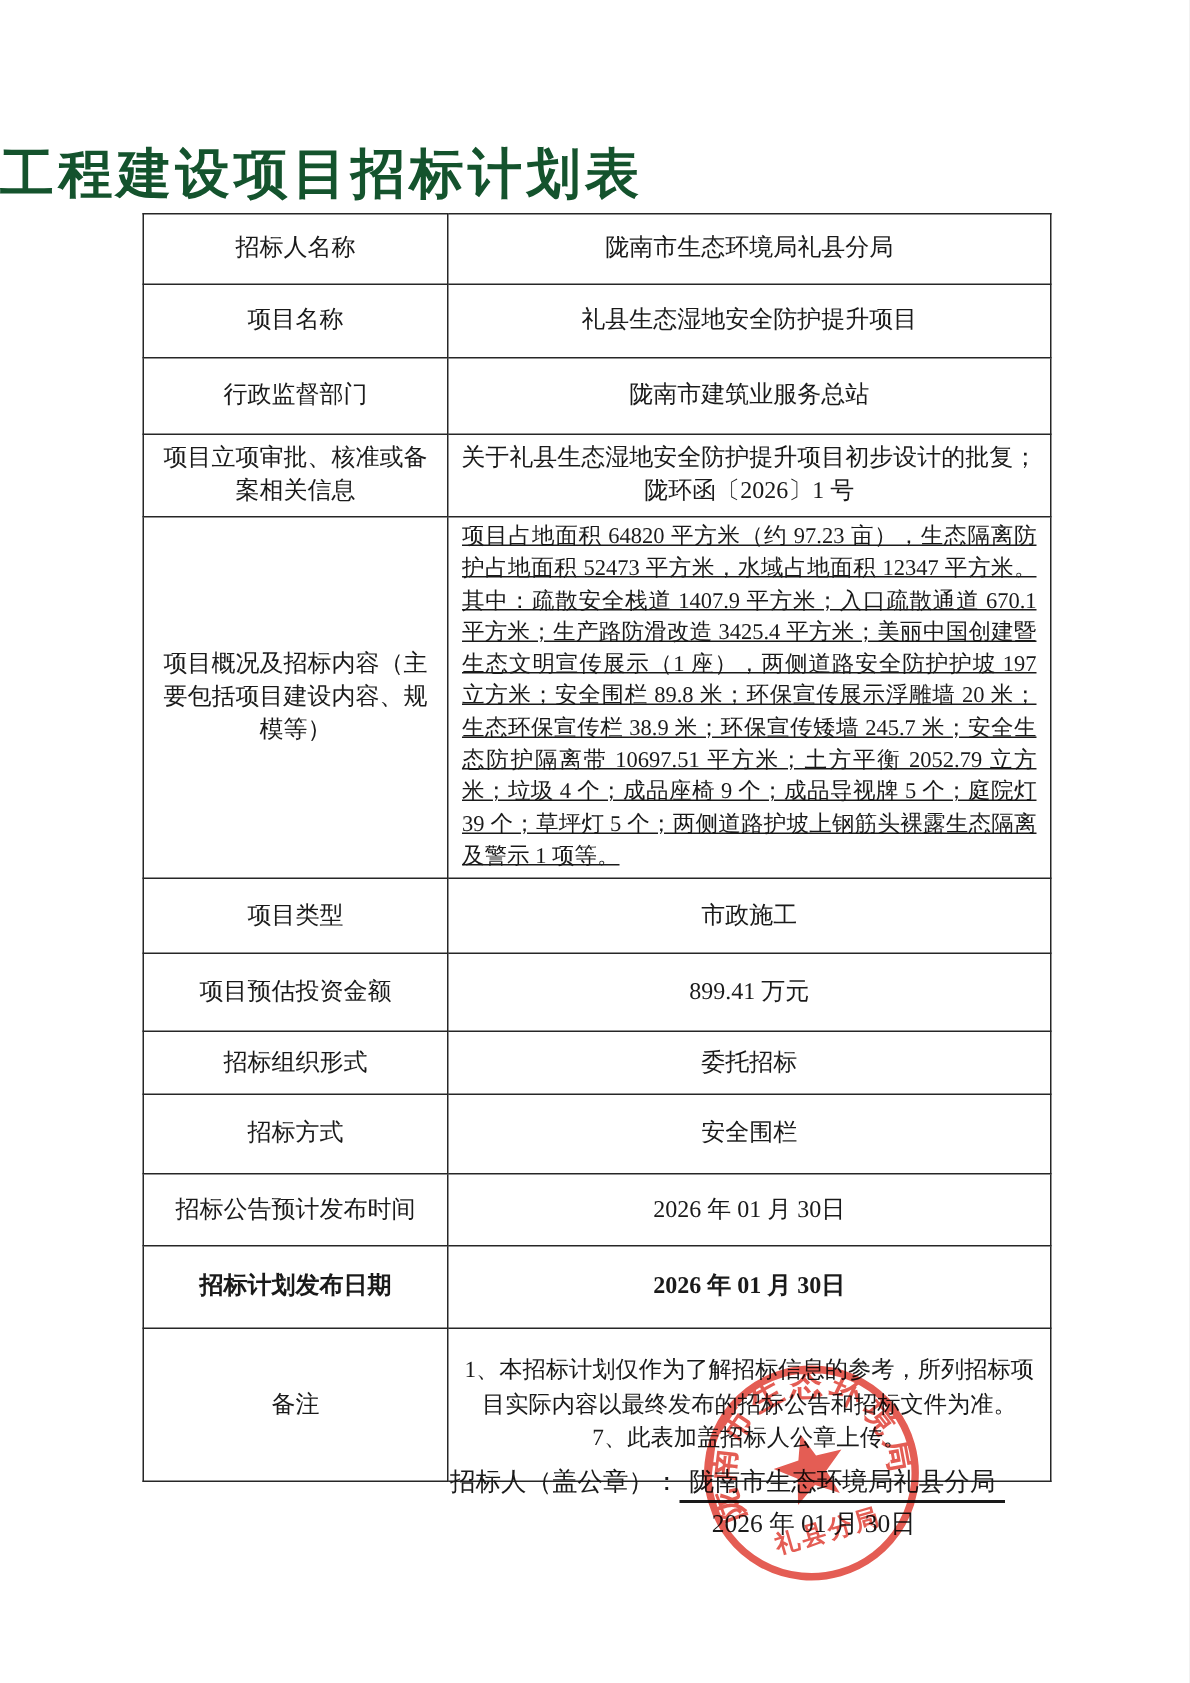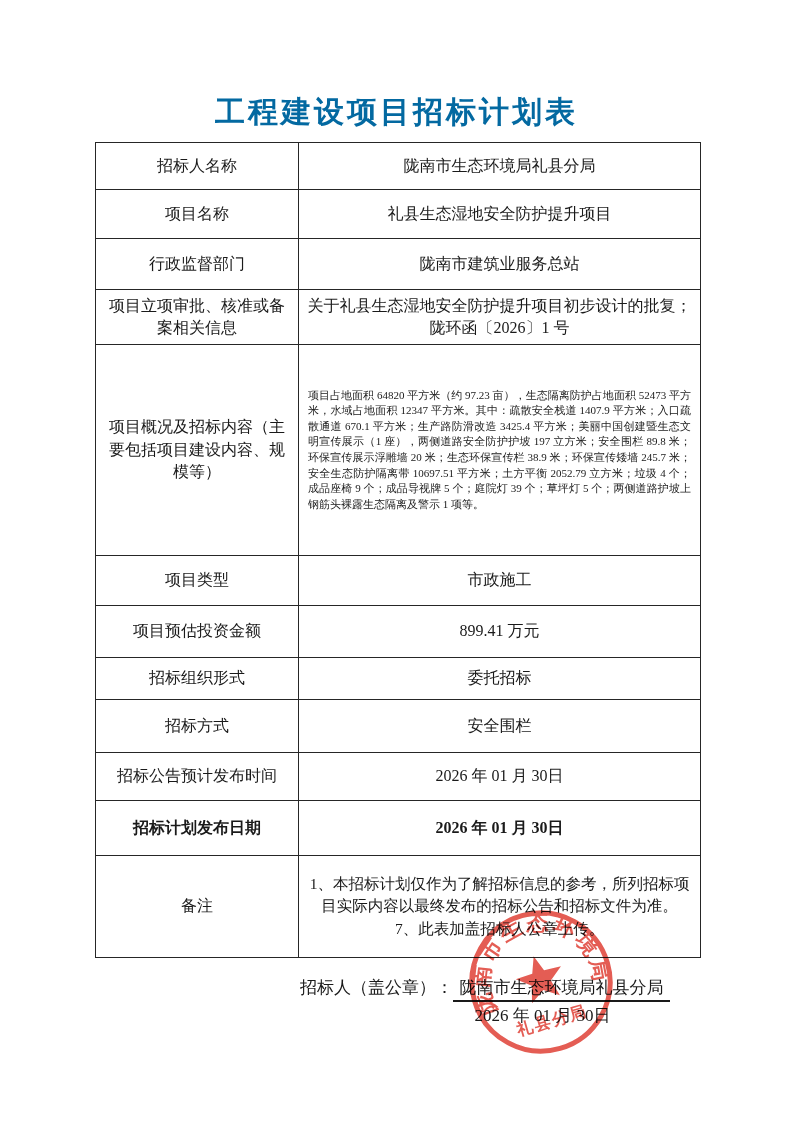--- a/index.html
+++ b/index.html
@@ -7,44 +7,44 @@
     position:relative;
     width:793px;height:1122px;
     margin:0 auto;
     background:#ffffff;
     font-family:"Liberation Serif","DejaVu Serif",serif;
     color:#1a1a1a;
     overflow:hidden;
   }
   .title{
     position:absolute;top:92px;left:0;width:100%;
-    text-align:center;
-    font-size:30px;font-weight:700;letter-spacing:3px;
-    color:#0369a1;
+    font-size:36px;font-weight:700;letter-spacing:3px;
+    color:#14532d;
   }
   table.form{
     position:absolute;left:95px;top:142px;
     width:606px;
     border-collapse:collapse;
     table-layout:fixed;
     font-size:16px;
   }
   table.form td{
     border:1.6px solid #262626;
     vertical-align:middle;
     padding:2px 7px;
     line-height:1.4;
   }
   td.lbl{width:188px;text-align:center;}
   td.val{text-align:center;}
   td.val.long{
     text-align:justify;
-    font-size:11px;
+    font-size:15px;
     line-height:1.42;
     padding:3px 9px;
+    text-decoration:underline;
   }
   td.val.left{
     text-align:center;
     font-size:15.5px;
     line-height:1.45;
     padding:4px 10px;
   }
   tr.r0{height:47px;} tr.r1{height:49px;} tr.r2{height:51px;}
   tr.r3{height:55px;} tr.r4{height:211px;} tr.r5{height:50px;}
   tr.r6{height:52px;} tr.r7{height:42px;} tr.r8{height:53px;}

